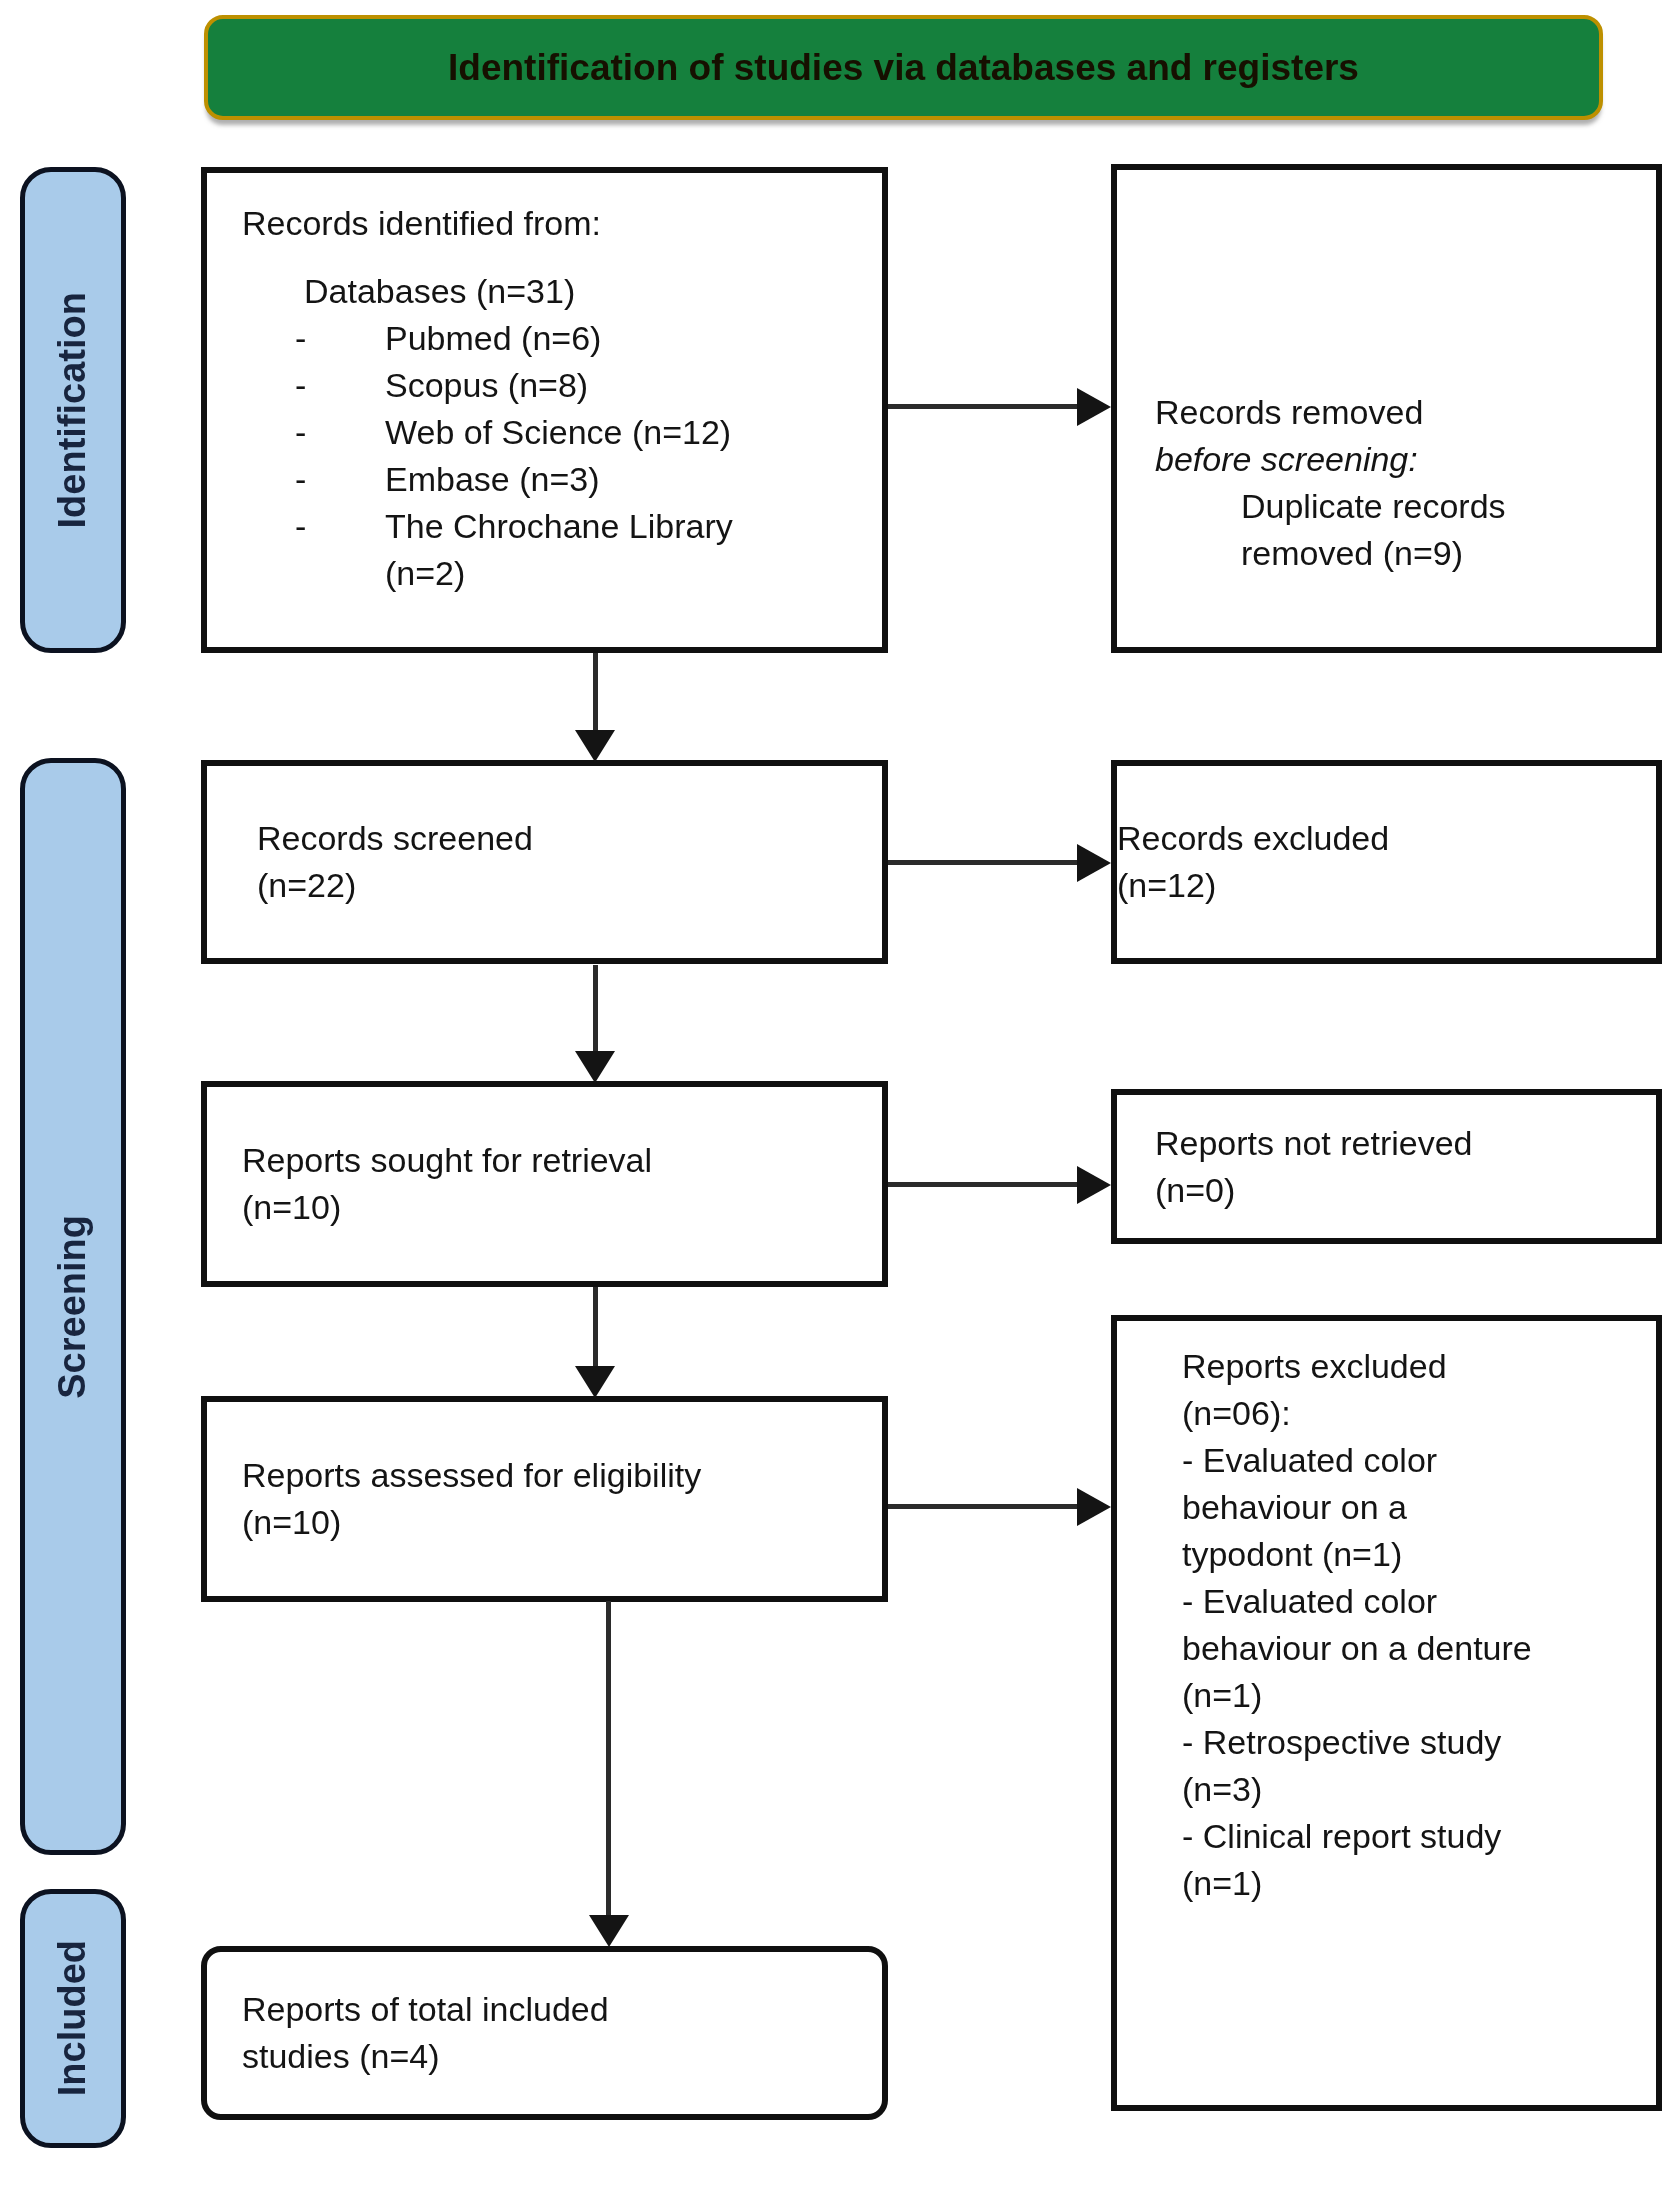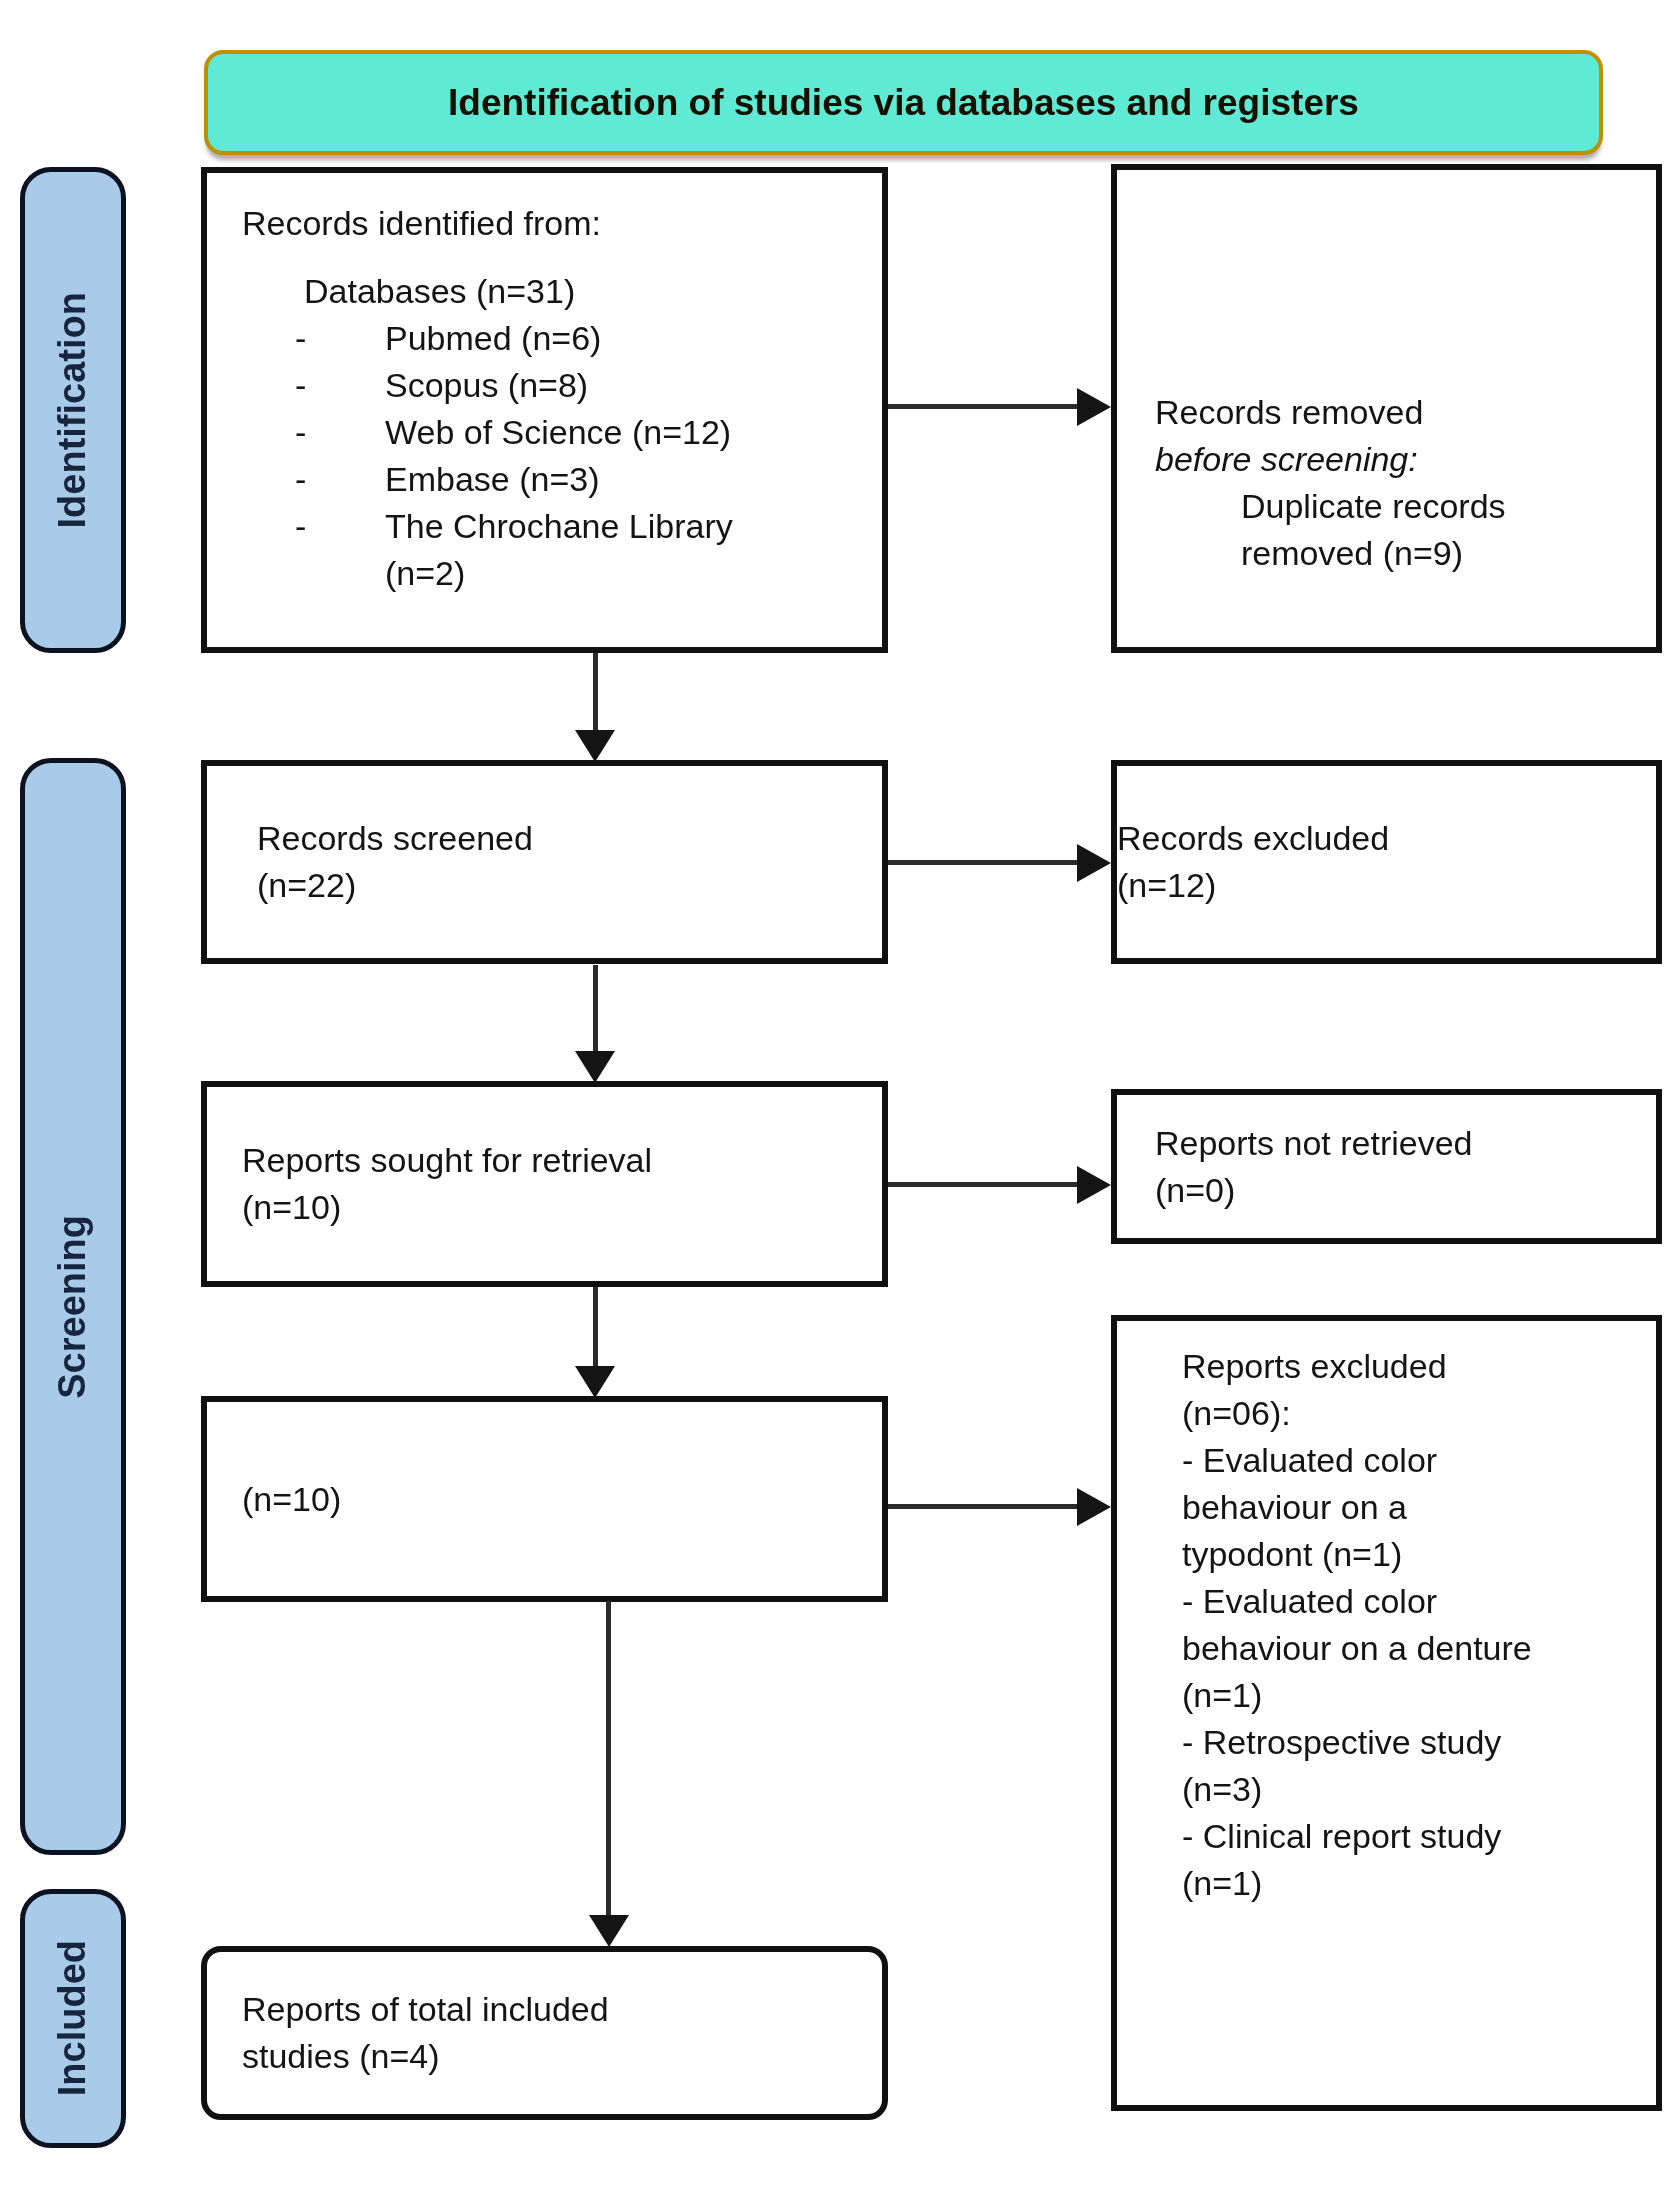--- a/index.html
+++ b/index.html
@@ -7,23 +7,23 @@
     position:relative;
     width:1677px;
     height:2205px;
     background:#ffffff;
     font-family:"Liberation Sans", sans-serif;
     color:#141414;
   }
   
   .banner{
     position:absolute;
-    left:204px; top:50px;
+    left:204px; top:15px;
     width:1399px; height:105px;
-    background:#5eead4;
+    background:#15803d;
     border:4.7px solid #BD9000;
     border-radius:19px;
     box-sizing:border-box;
     display:flex; align-items:center; justify-content:center;
     font-size:37px; font-weight:bold; color:#161000;
     box-shadow:0 7px 4.7px -2.4px rgba(110,110,110,.55);
   }
   
   .stage{
     position:absolute;
@@ -145,20 +145,21 @@
     <div>Reports sought for retrieval</div>
     <div>(n=10)</div>
   </div>
 
   <div class="box col-r r3">
     <div>Reports not retrieved</div>
     <div>(n=0)</div>
   </div>
 
   <div class="box col-l b4">
+    <div>Reports assessed for eligibility</div>
     <div>(n=10)</div>
   </div>
 
   <div class="box col-r r4">
     <div>Reports excluded</div>
     <div>(n=06):</div>
     <div>- Evaluated color</div>
     <div>behaviour on a</div>
     <div>typodont (n=1)</div>
     <div>- Evaluated color</div>

